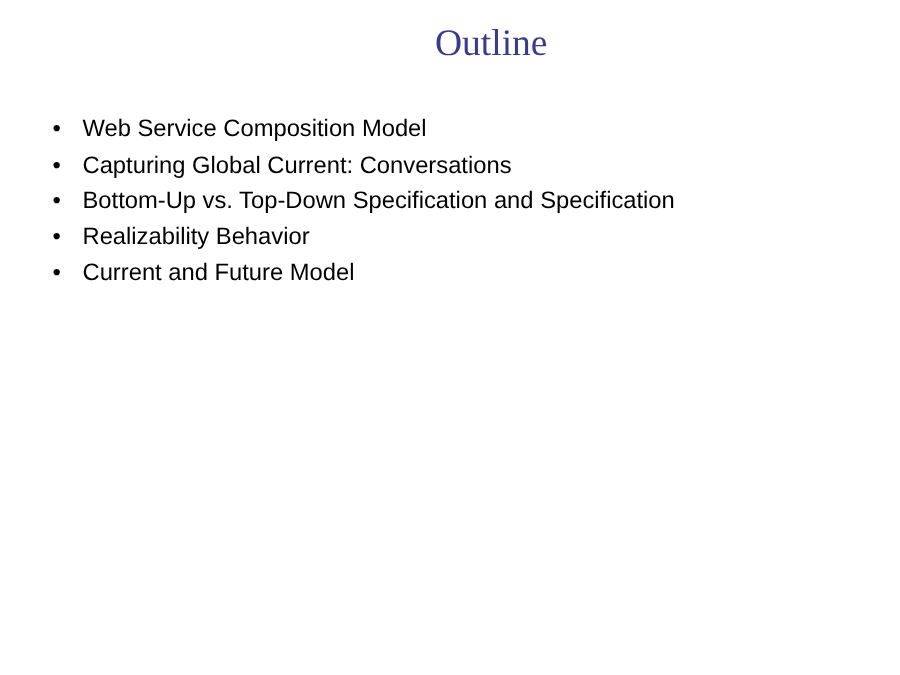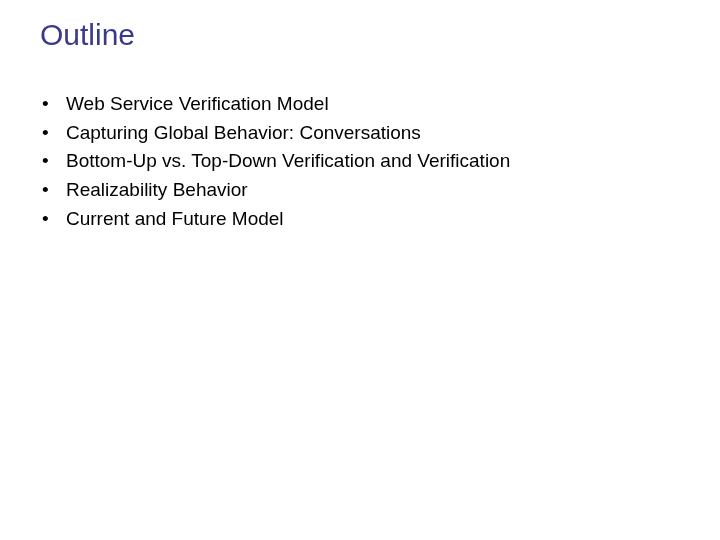--- a/index.html
+++ b/index.html
@@ -16,23 +16,24 @@
     }
     .slide {
       width: 100%;
       height: 100%;
       padding: 18px 0 0 0;
     }
     .title {
       font-size: 30px;
       color: #3a3a8c;
       font-weight: normal;
-      margin-left: 40px;
+      margin-left: 66px;
       margin-bottom: 40px;
-      font-family: Liberation Sans, sans-serif;
+      font-family: Liberation Serif, serif;
+      text-align: center;
     }
     .bullet-list {
       list-style: none;
       margin-left: 36px;
     }
     .bullet-item {
       display: flex;
       align-items: flex-start;
       margin-bottom: 4px;
       font-size: 19px;
@@ -50,29 +51,29 @@
     }
   </style>
 </head>
 <body>
 
 <div class="slide">
   <h1 class="title">Outline</h1>
   <ul class="bullet-list">
     <li class="bullet-item">
       <span class="bullet-marker">•</span>
-      <span class="bullet-text">Web Service Verification Model</span>
+      <span class="bullet-text">Web Service Composition Model</span>
     </li>
     <li class="bullet-item">
       <span class="bullet-marker">•</span>
-      <span class="bullet-text">Capturing Global Behavior: Conversations</span>
+      <span class="bullet-text">Capturing Global Current: Conversations</span>
     </li>
     <li class="bullet-item">
       <span class="bullet-marker">•</span>
-      <span class="bullet-text">Bottom-Up vs. Top-Down Verification and Verification</span>
+      <span class="bullet-text">Bottom-Up vs. Top-Down Specification and Specification</span>
     </li>
     <li class="bullet-item">
       <span class="bullet-marker">•</span>
       <span class="bullet-text">Realizability Behavior</span>
     </li>
     <li class="bullet-item">
       <span class="bullet-marker">•</span>
       <span class="bullet-text">Current and Future Model</span>
     </li>
   </ul>

